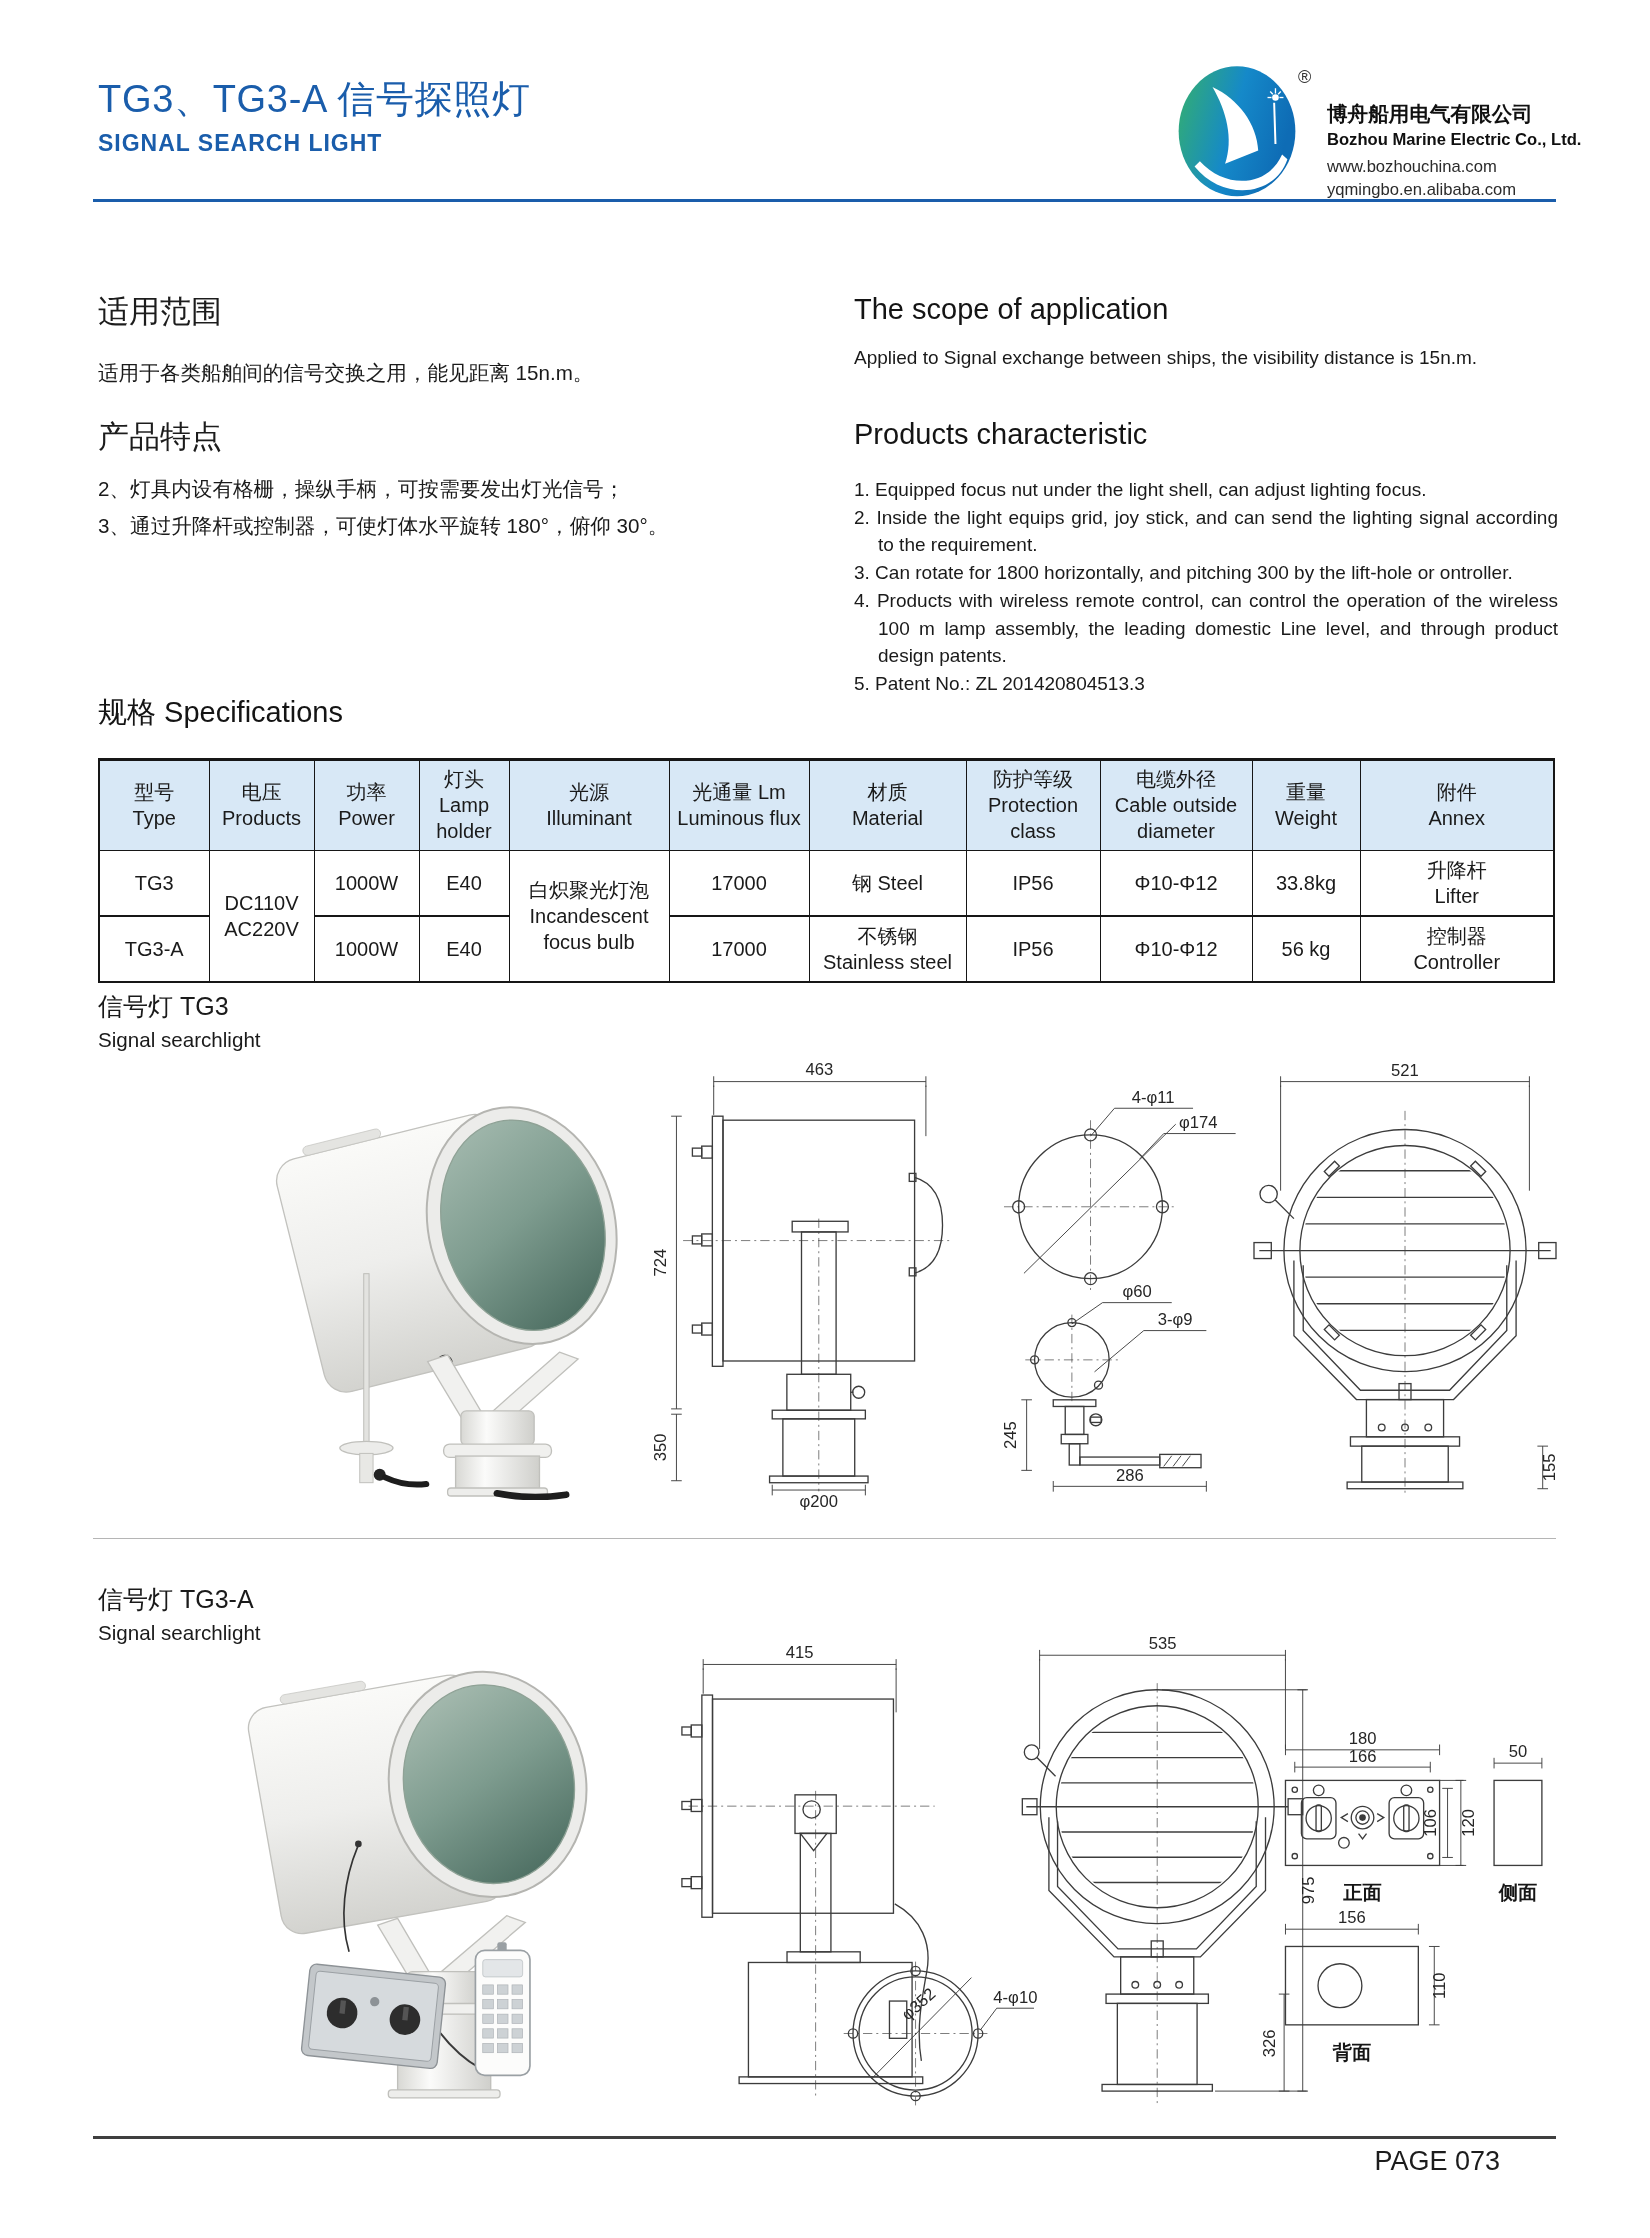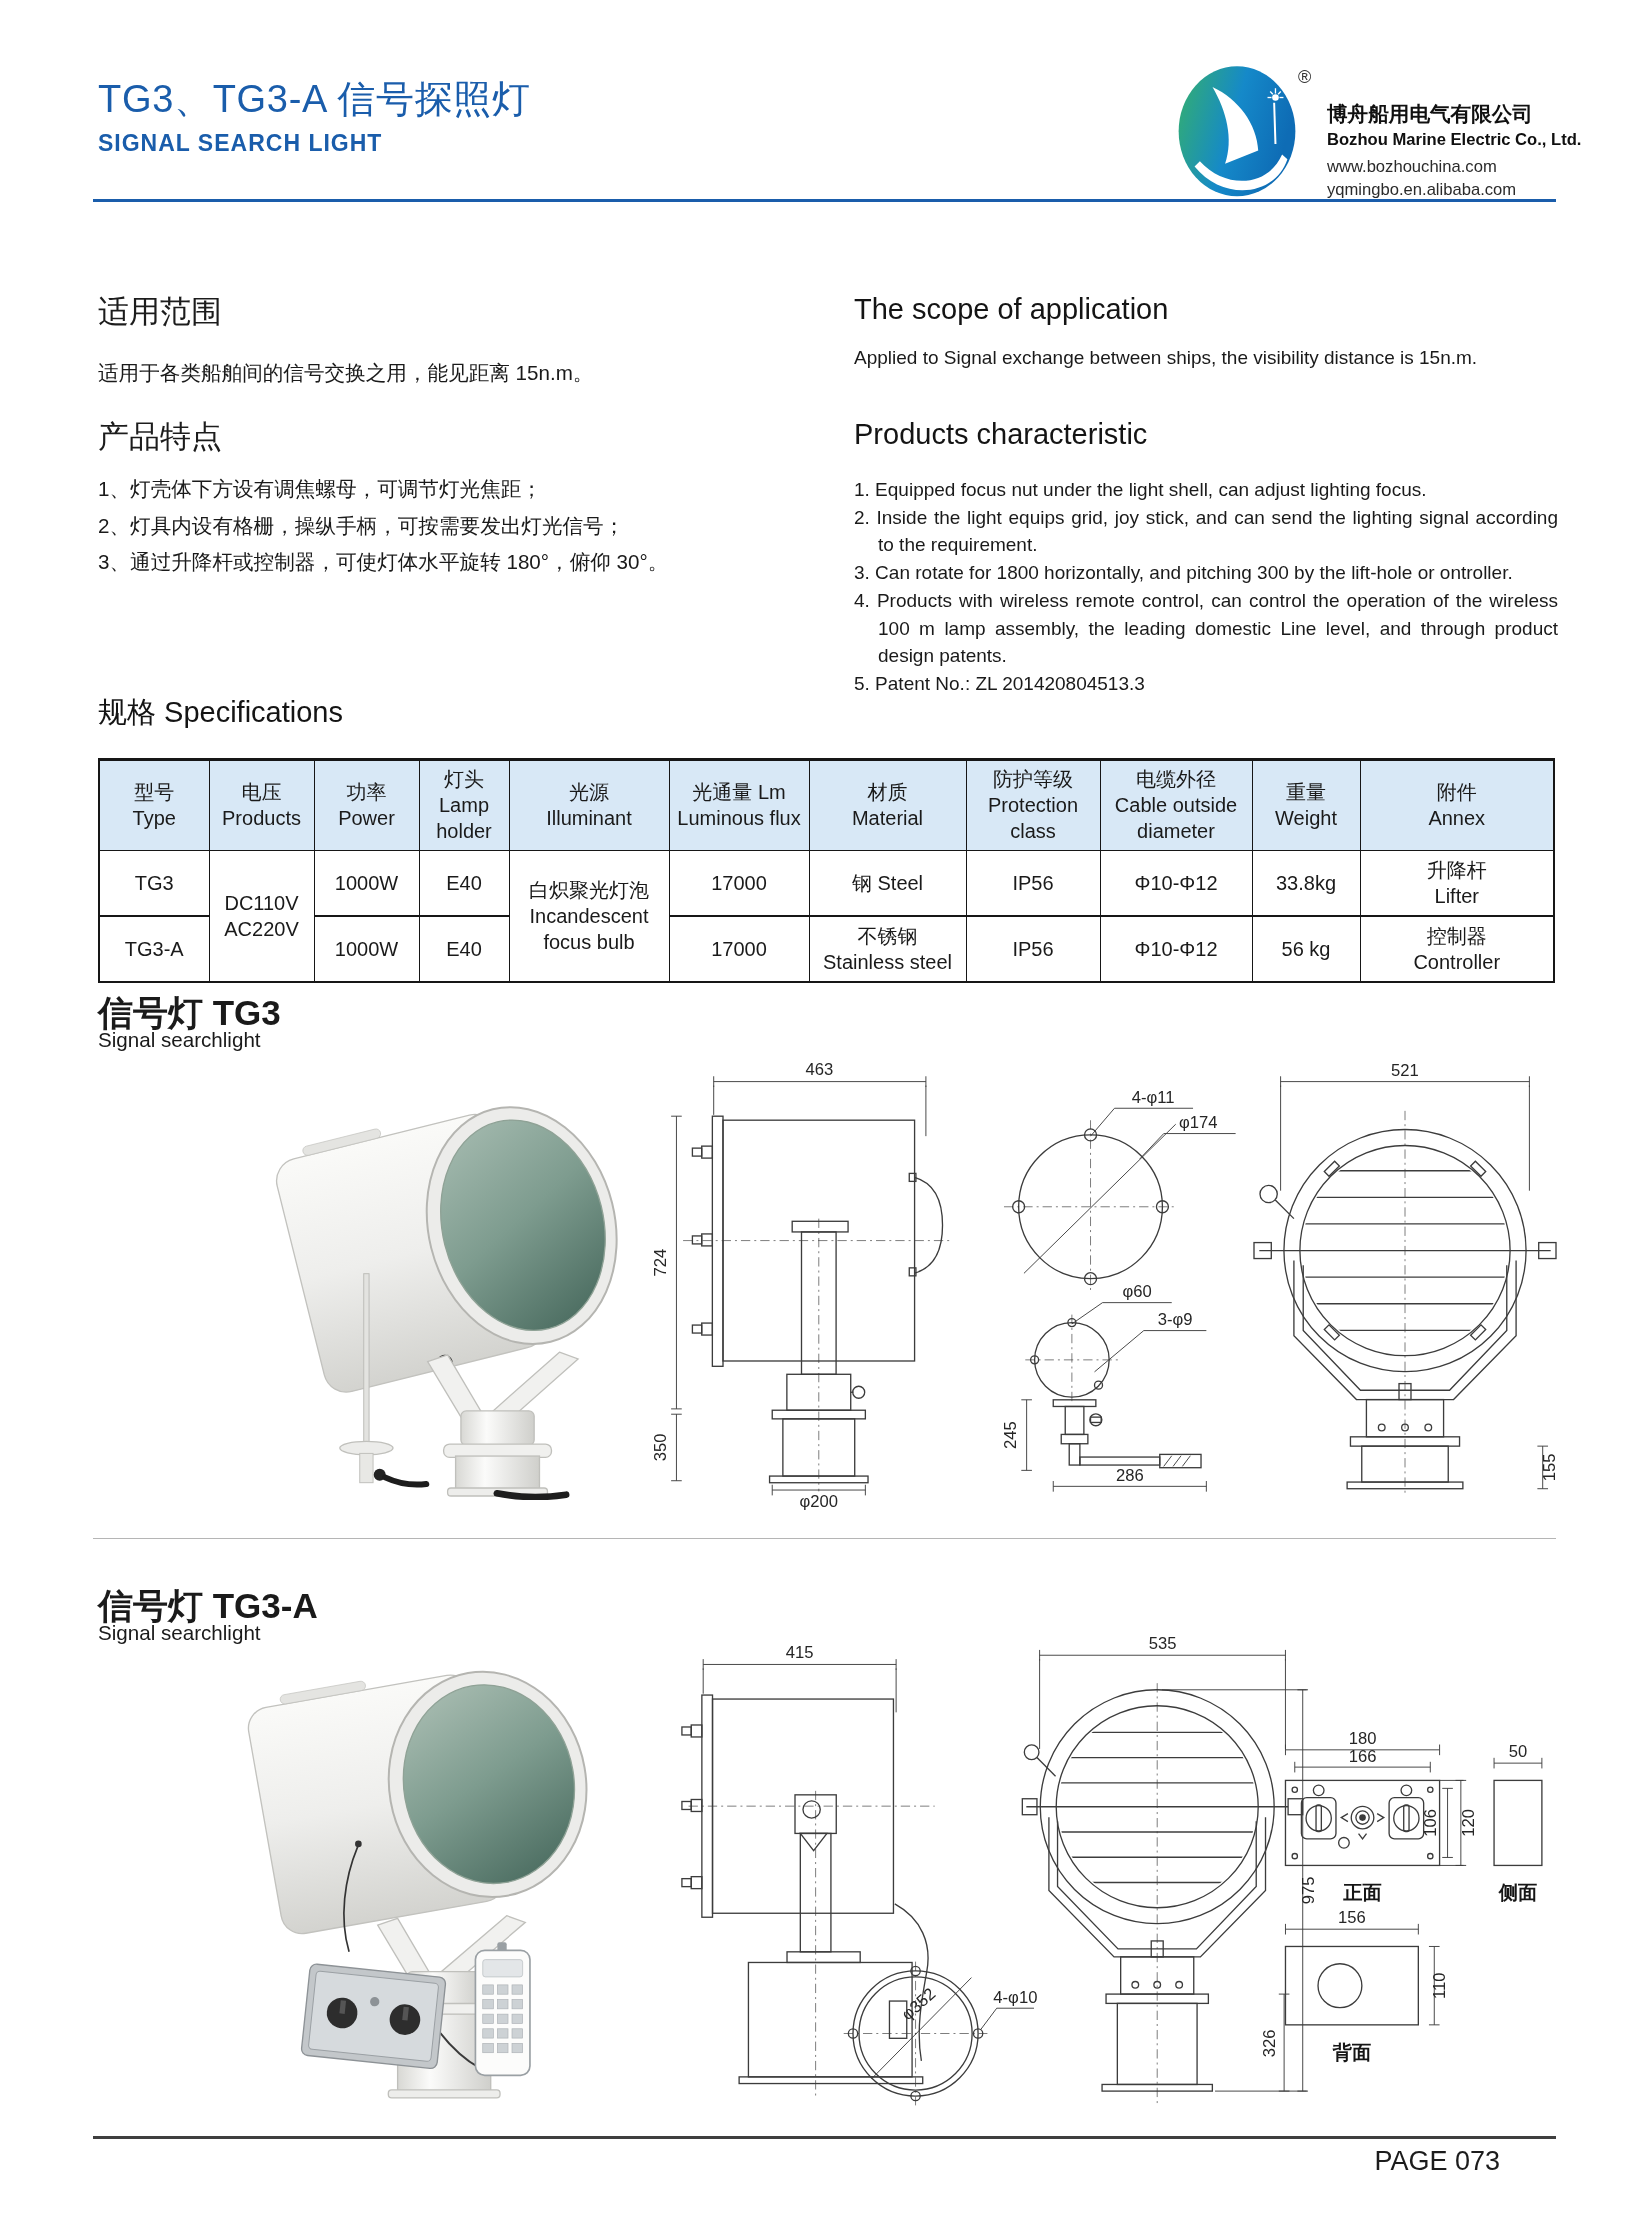--- a/index.html
+++ b/index.html
@@ -9,21 +9,21 @@
   .blue{color:#1a5dab}
   .title{font-size:38px;font-weight:normal;letter-spacing:0.7px}
   .subtitle{font-size:23px;font-weight:bold;letter-spacing:1px}
   .rule{background:#1a5dab;height:3.3px}
   .h-cn{font-size:31px;color:#1c1c1c}
   .h-en{font-size:29px;color:#141414}
   .body-cn{font-size:20.6px}
   .body-en{font-size:19px}
   .cnlist .li{font-size:20.6px;line-height:1.42;padding-left:36px;text-indent:-36px;margin-bottom:7.3px}
   .enlist .li{font-size:19px;line-height:1.46;padding-left:24px;text-indent:-24px;text-align:justify}
-  .sec-h{font-size:35px;font-weight:bold}
+  .sec-h{font-size:25px;font-weight:normal}
   .sec-sub{font-size:20.6px}
   table.specs{border-collapse:collapse;width:1455px;border:2.7px solid #161616;table-layout:fixed;border-top-width:3.3px}
   .specs th{background:#d8e8f6;font-weight:normal;font-size:20px;border:1.3px solid #161616;padding:5.3px 2.7px;height:78px;line-height:1.3;text-align:center}
   .specs td{font-size:20px;border:1.3px solid #161616;text-align:center;height:56px;line-height:1.3;padding:4px 2.7px;background:#fff}
   .specs tbody tr.r1 td{border-bottom-width:2px}
   .footer-rule{background:#3f3f3f;height:3.3px}
   .pagenum{font-size:27px;color:#1c1c1c;text-align:right}
   svg .ln{stroke:#3c3c3c;stroke-width:2;fill:none}
   svg .dim{stroke:#3c3c3c;stroke-width:1.4;fill:none}
   svg .ctr{stroke:#3c3c3c;stroke-width:1;fill:none;stroke-dasharray:14 6 3 6}
@@ -65,21 +65,20 @@
 <div class="abs reg" style="left:1298px;top:67px">®</div>
 <div class="abs logo-cn" style="left:1327px;top:100px">博舟船用电气有限公司</div>
 <div class="abs logo-en" style="left:1327px;top:130px">Bozhou Marine Electric Co., Ltd.</div>
 <div class="abs logo-web" style="left:1327px;top:157px">www.bozhouchina.com</div>
 <div class="abs logo-web" style="left:1327px;top:180px">yqmingbo.en.alibaba.com</div>
 
 <div class="abs h-cn" style="left:98px;top:291px">适用范围</div>
 <div class="abs body-cn" style="left:98px;top:359px;width:678px">适用于各类船舶间的信号交换之用，能见距离 15n.m。</div>
 <div class="abs h-cn" style="left:98px;top:416px">产品特点</div>
 <div class="abs cnlist" style="left:98px;top:474px;width:678px">
-  <div class="li">1、灯壳体下方设有调焦螺母，可调节灯光焦距；</div>
   <div class="li">2、灯具内设有格栅，操纵手柄，可按需要发出灯光信号；</div>
   <div class="li">3、通过升降杆或控制器，可使灯体水平旋转 180°，俯仰 30°。</div>
 </div>
 
 <div class="abs h-en" style="left:854px;top:293px">The scope of application</div>
 <div class="abs body-en" style="left:854px;top:347px;width:704px">Applied to Signal exchange between ships, the visibility distance is 15n.m.</div>
 <div class="abs h-en" style="left:854px;top:418px">Products characteristic</div>
 <div class="abs enlist" style="left:854px;top:476px;width:704px">
   <div class="li">1. Equipped focus nut under the light shell, can adjust lighting focus.</div>
   <div class="li">2. Inside the light equips grid, joy stick, and can send the lighting signal according to the requirement.</div>

